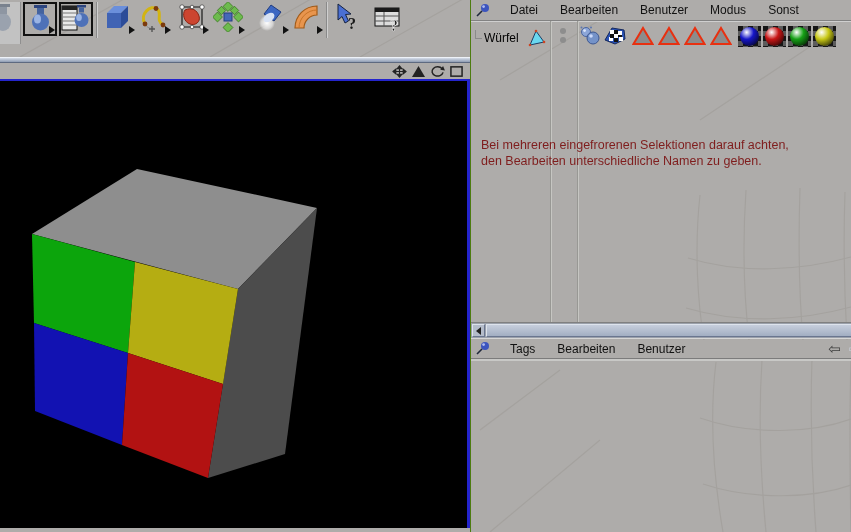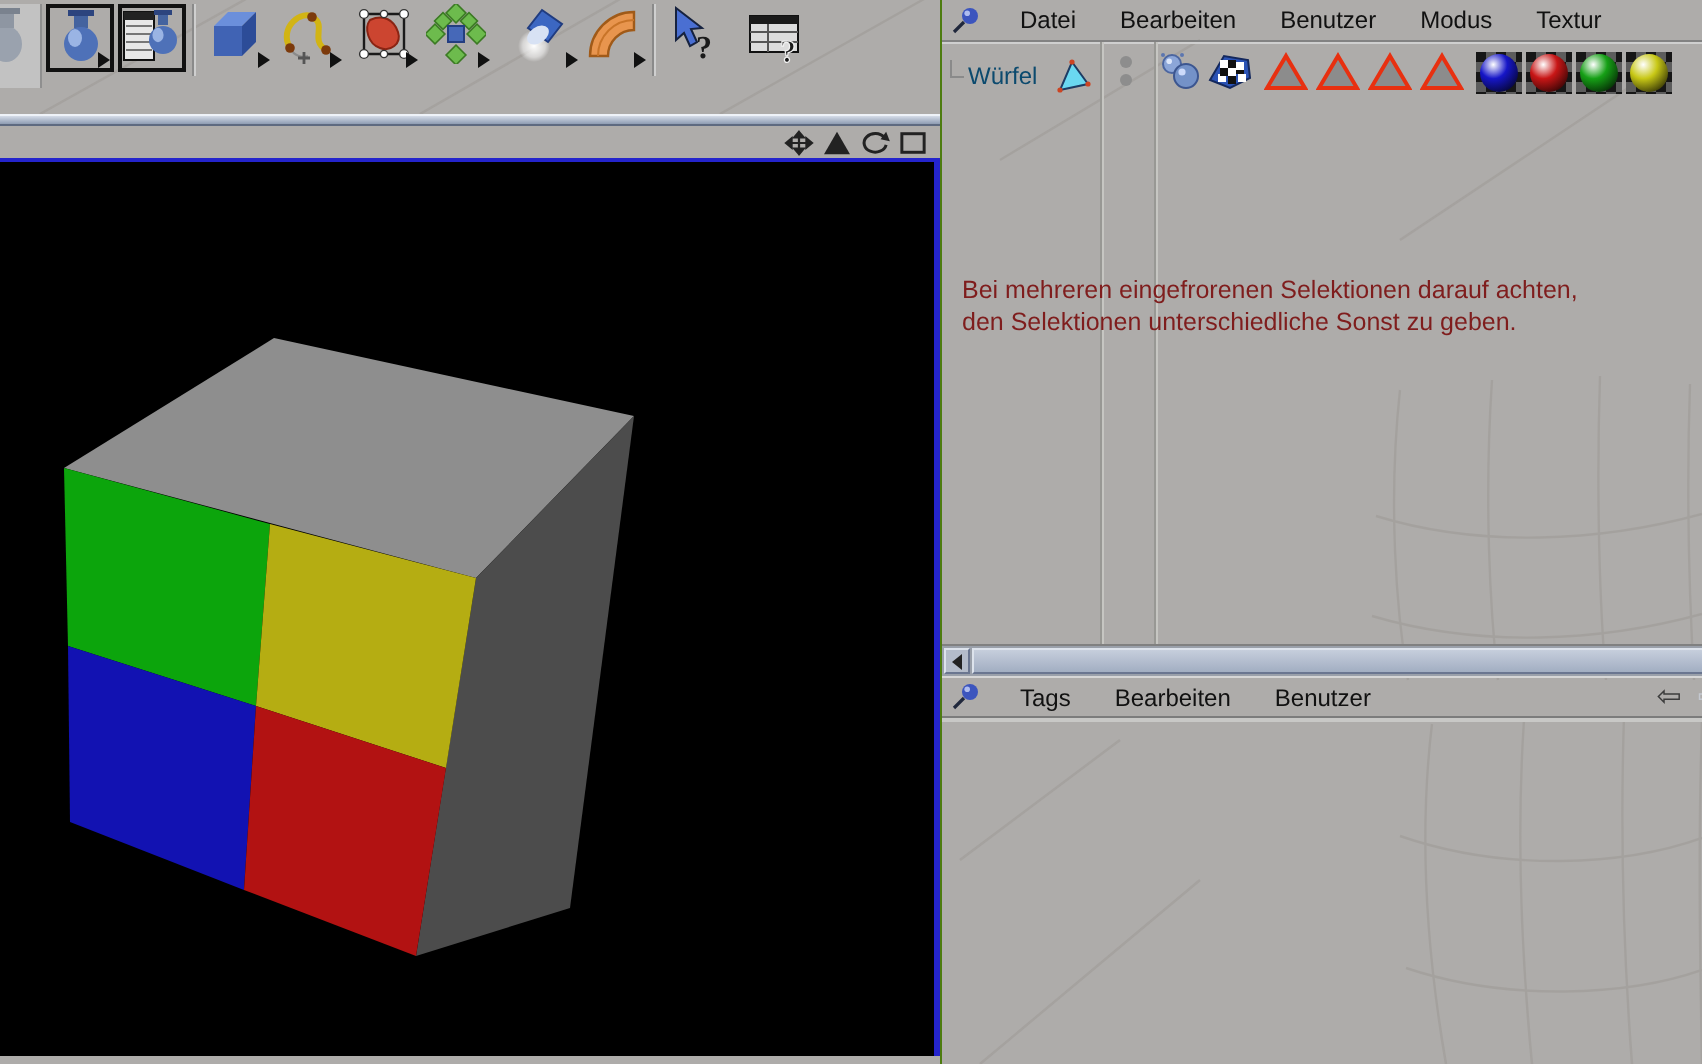--- a/index.html
+++ b/index.html
@@ -23,21 +23,21 @@
 
   
   .right-pane { position:absolute; left:470px; top:0; width:430px; height:532px; border-left:1px solid #4d7c0f; z-index:1; }
   .menubar { height:21px; display:flex; align-items:center; gap:0; border-bottom:1px solid #828282; box-shadow:0 1px 0 #cfcfcf; font-size:12px; color:#111; }
   .menubar .pin { margin:0 8px 0 4px; }
   .menu-item { padding:0 11px; cursor:pointer; white-space:nowrap; }
   .om-area { position:relative; height:301px; }
   .om-col-line { position:absolute; top:0; bottom:0; width:1px; background:#989894; box-shadow:1px 0 0 #c6c6c2; }
   .om-row { position:absolute; left:0; top:6px; height:22px; display:flex; align-items:center; }
   .tree-elbow { width:7px; height:9px; border-left:1px solid #8a8a8a; border-bottom:1px solid #8a8a8a; margin:-8px 2px 0 4px; }
-  .obj-name { color:#0c4a6e; font-size:12px; margin-right:8px; cursor:pointer; }
+  .obj-name { color:#000000; font-size:12px; margin-right:8px; cursor:pointer; }
   .vis-dots { position:absolute; left:82px; top:4px; width:22px; height:24px; }
   .vis-dot { position:absolute; left:7px; width:6px; height:6px; border-radius:50%; background:#8d8d8d; cursor:pointer; }
   .tags-row { position:absolute; left:108px; top:4px; display:flex; align-items:center; gap:3px; }
   .tag { width:22px; height:22px; display:flex; align-items:center; justify-content:center; cursor:pointer; }
   .mat-tag { width:23px; height:21px; position:relative; cursor:pointer;
              background:repeating-conic-gradient(#5c5c5c 0% 25%, #161616 0% 50%); background-size:10px 10px; }
   .mat-sphere { position:absolute; left:2px; top:1px; width:19px; height:19px; border-radius:50%; }
   .om-note { position:absolute; left:10px; top:116px; font-size:12.5px; color:#7f1d1d; line-height:16px; white-space:nowrap; }
 
   .om-scrollbar { height:16px; display:flex; align-items:center; background:#9aa0aa; border-top:1px solid #808080; padding:1px; }
@@ -235,21 +235,21 @@
     <div class="menubar">
       <svg class="pin" width="16" height="15">
         <circle cx="10" cy="5" r="4" fill="#3c55be"></circle>
           <circle cx="8.6" cy="3.6" r="1.4" fill="#aebcf0"></circle>
         <path d="M7,8 L2,13" stroke="#20283c" stroke-width="1.6"></path>
       </svg>
       <span class="menu-item">Datei</span>
       <span class="menu-item">Bearbeiten</span>
       <span class="menu-item">Benutzer</span>
       <span class="menu-item">Modus</span>
-      <span class="menu-item">Textur</span>
+      <span class="menu-item">Sonst</span>
     </div>
 
     <div class="om-area">
       <div class="om-col-line" style="left:79px"></div>
       <div class="om-col-line" style="left:106px"></div>
 
       <div class="om-row">
         <span class="tree-elbow"></span>
         <span class="obj-name">Würfel</span>
         <svg width="20" height="20">
@@ -319,21 +319,21 @@
               <span class="mat-sphere" style="background: radial-gradient(circle at 35% 28%, rgb(255, 255, 255) 0%, rgb(22, 160, 22) 38%, rgb(0, 0, 0) 100%);"></span>
             </span>
             <span class="mat-tag">
               <span class="mat-sphere" style="background: radial-gradient(circle at 35% 28%, rgb(255, 255, 255) 0%, rgb(200, 200, 22) 38%, rgb(0, 0, 0) 100%);"></span>
             </span>
           </span>
       </div>
 
       <div class="om-note">
         <div>Bei mehreren eingefrorenen Selektionen darauf achten,</div>
-        <div>den Selektionen unterschiedliche Sonst zu geben.</div>
+        <div>den Bearbeiten unterschiedliche Namen zu geben.</div>
       </div>
     </div>
 
     <div class="om-scrollbar">
       <span class="sb-btn">
           <span class="sb-arrow"></span>
         </span>
       <span class="sb-thumb"></span>
     </div>
 

